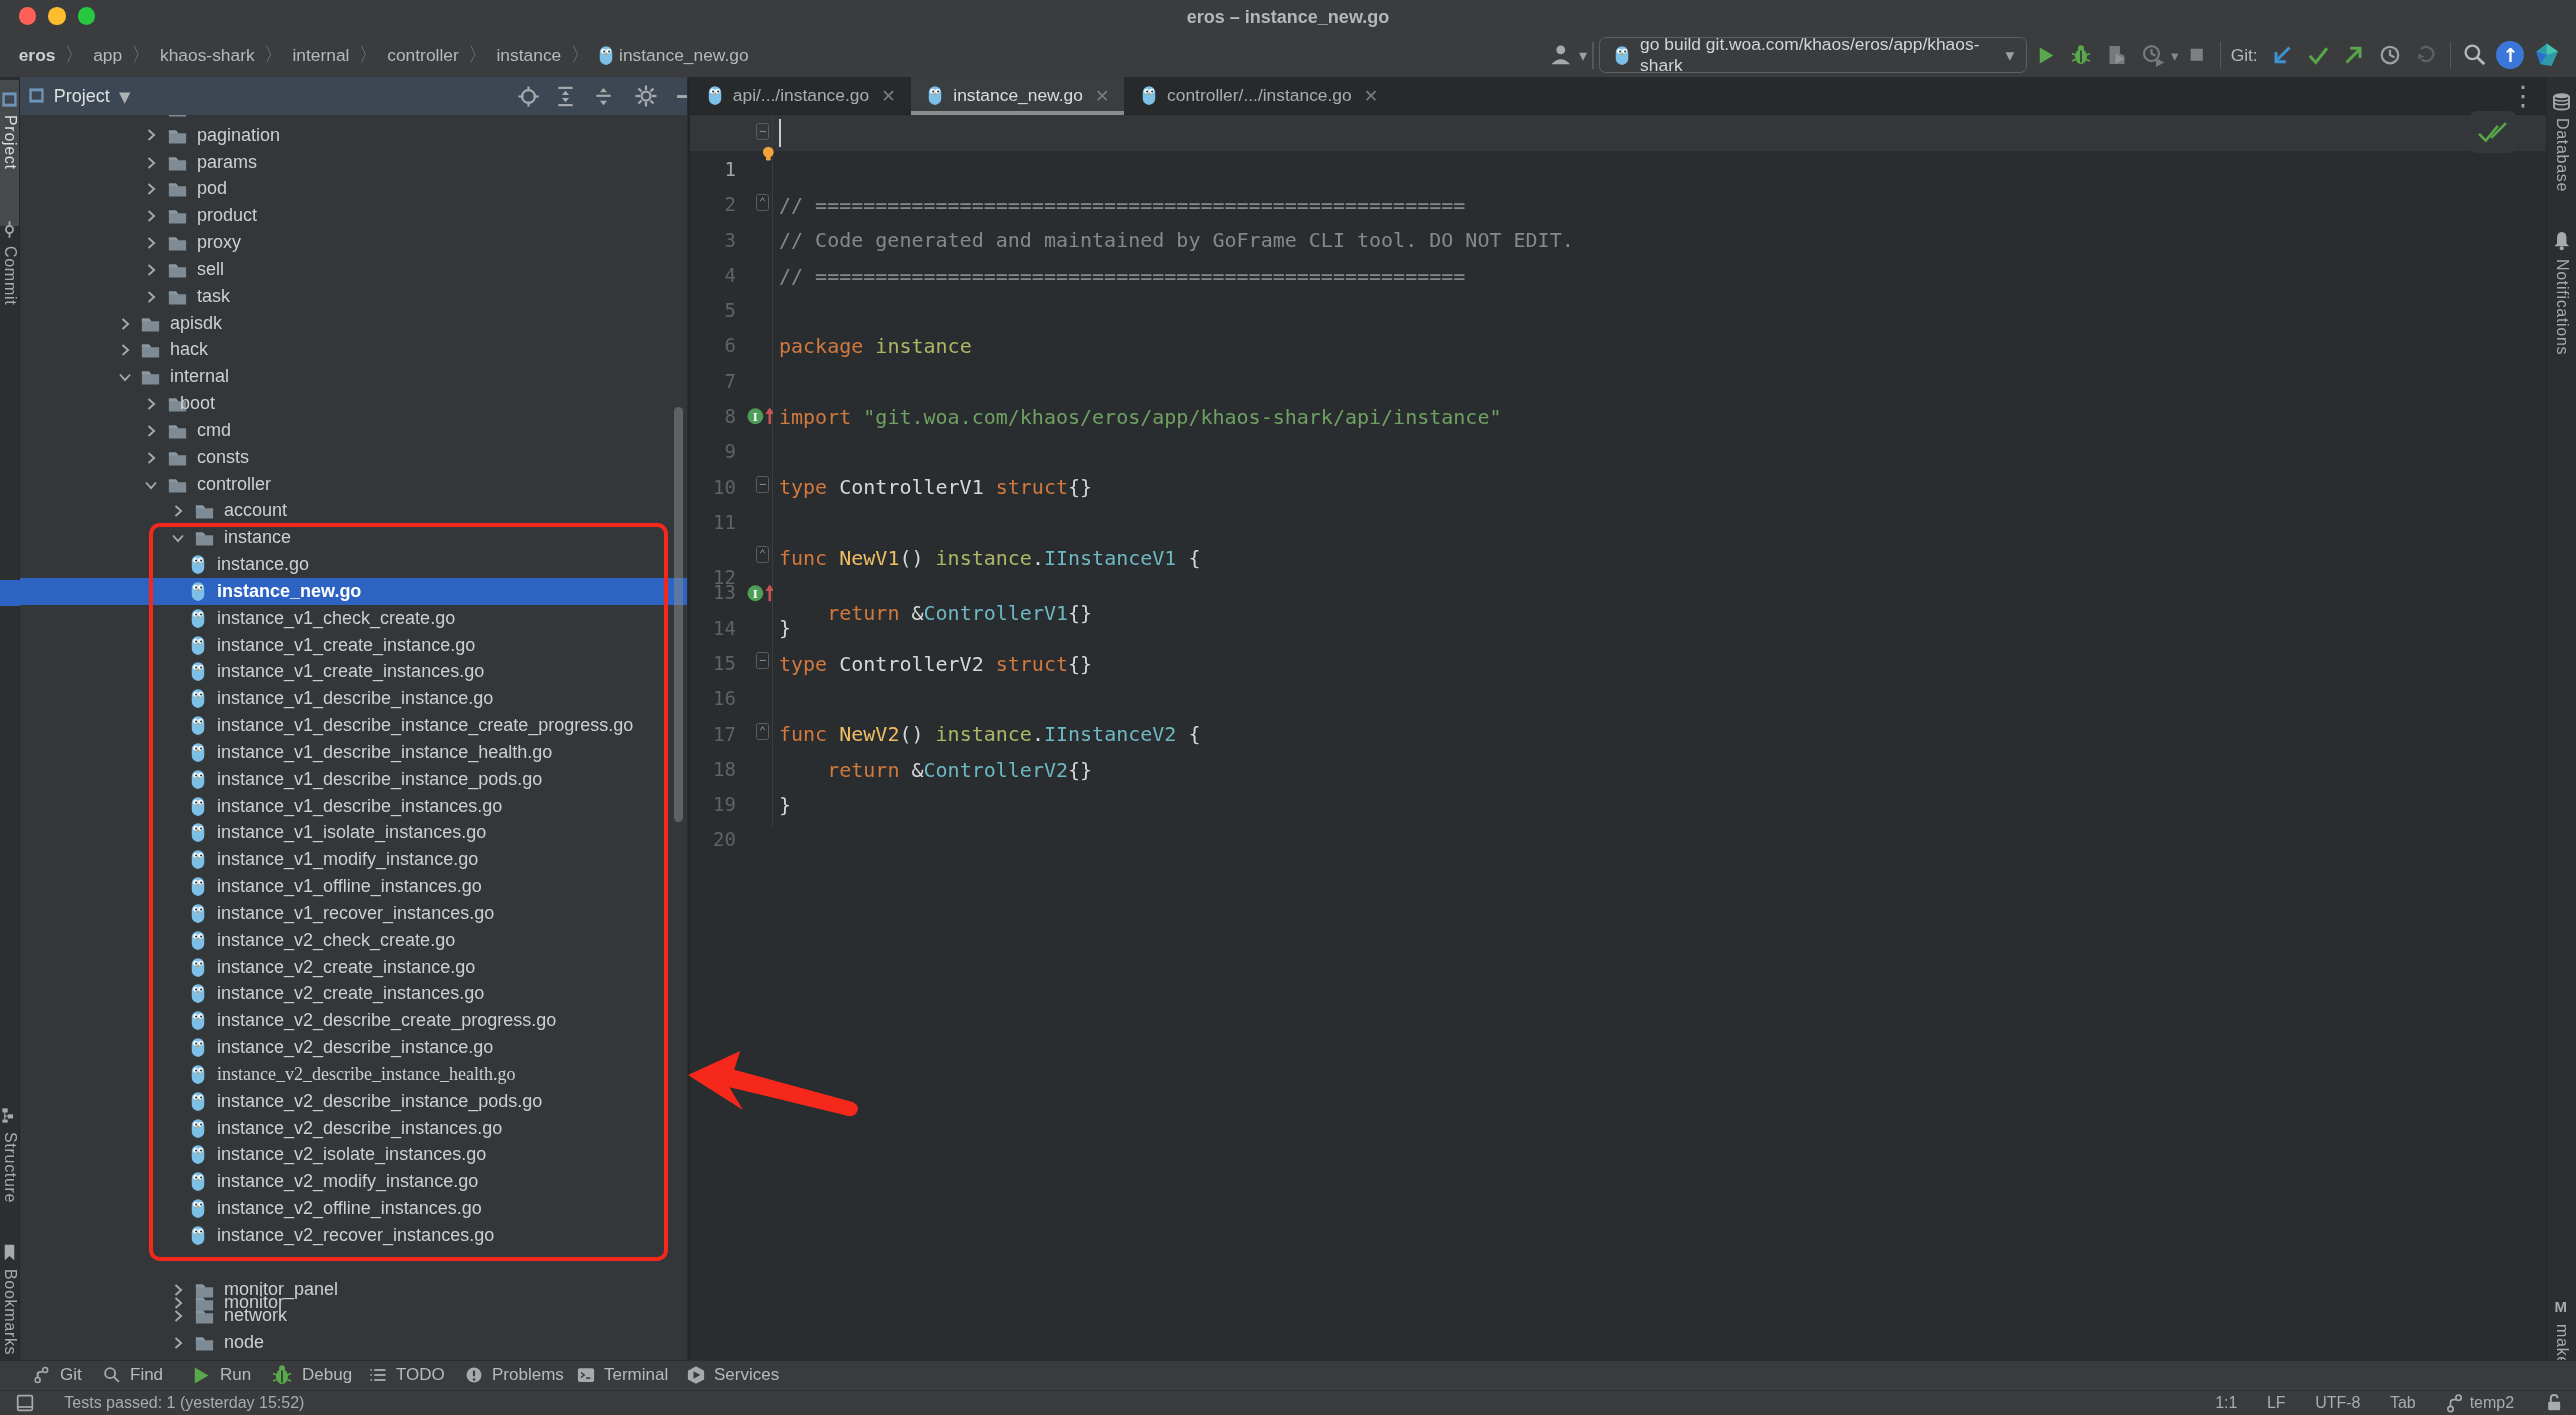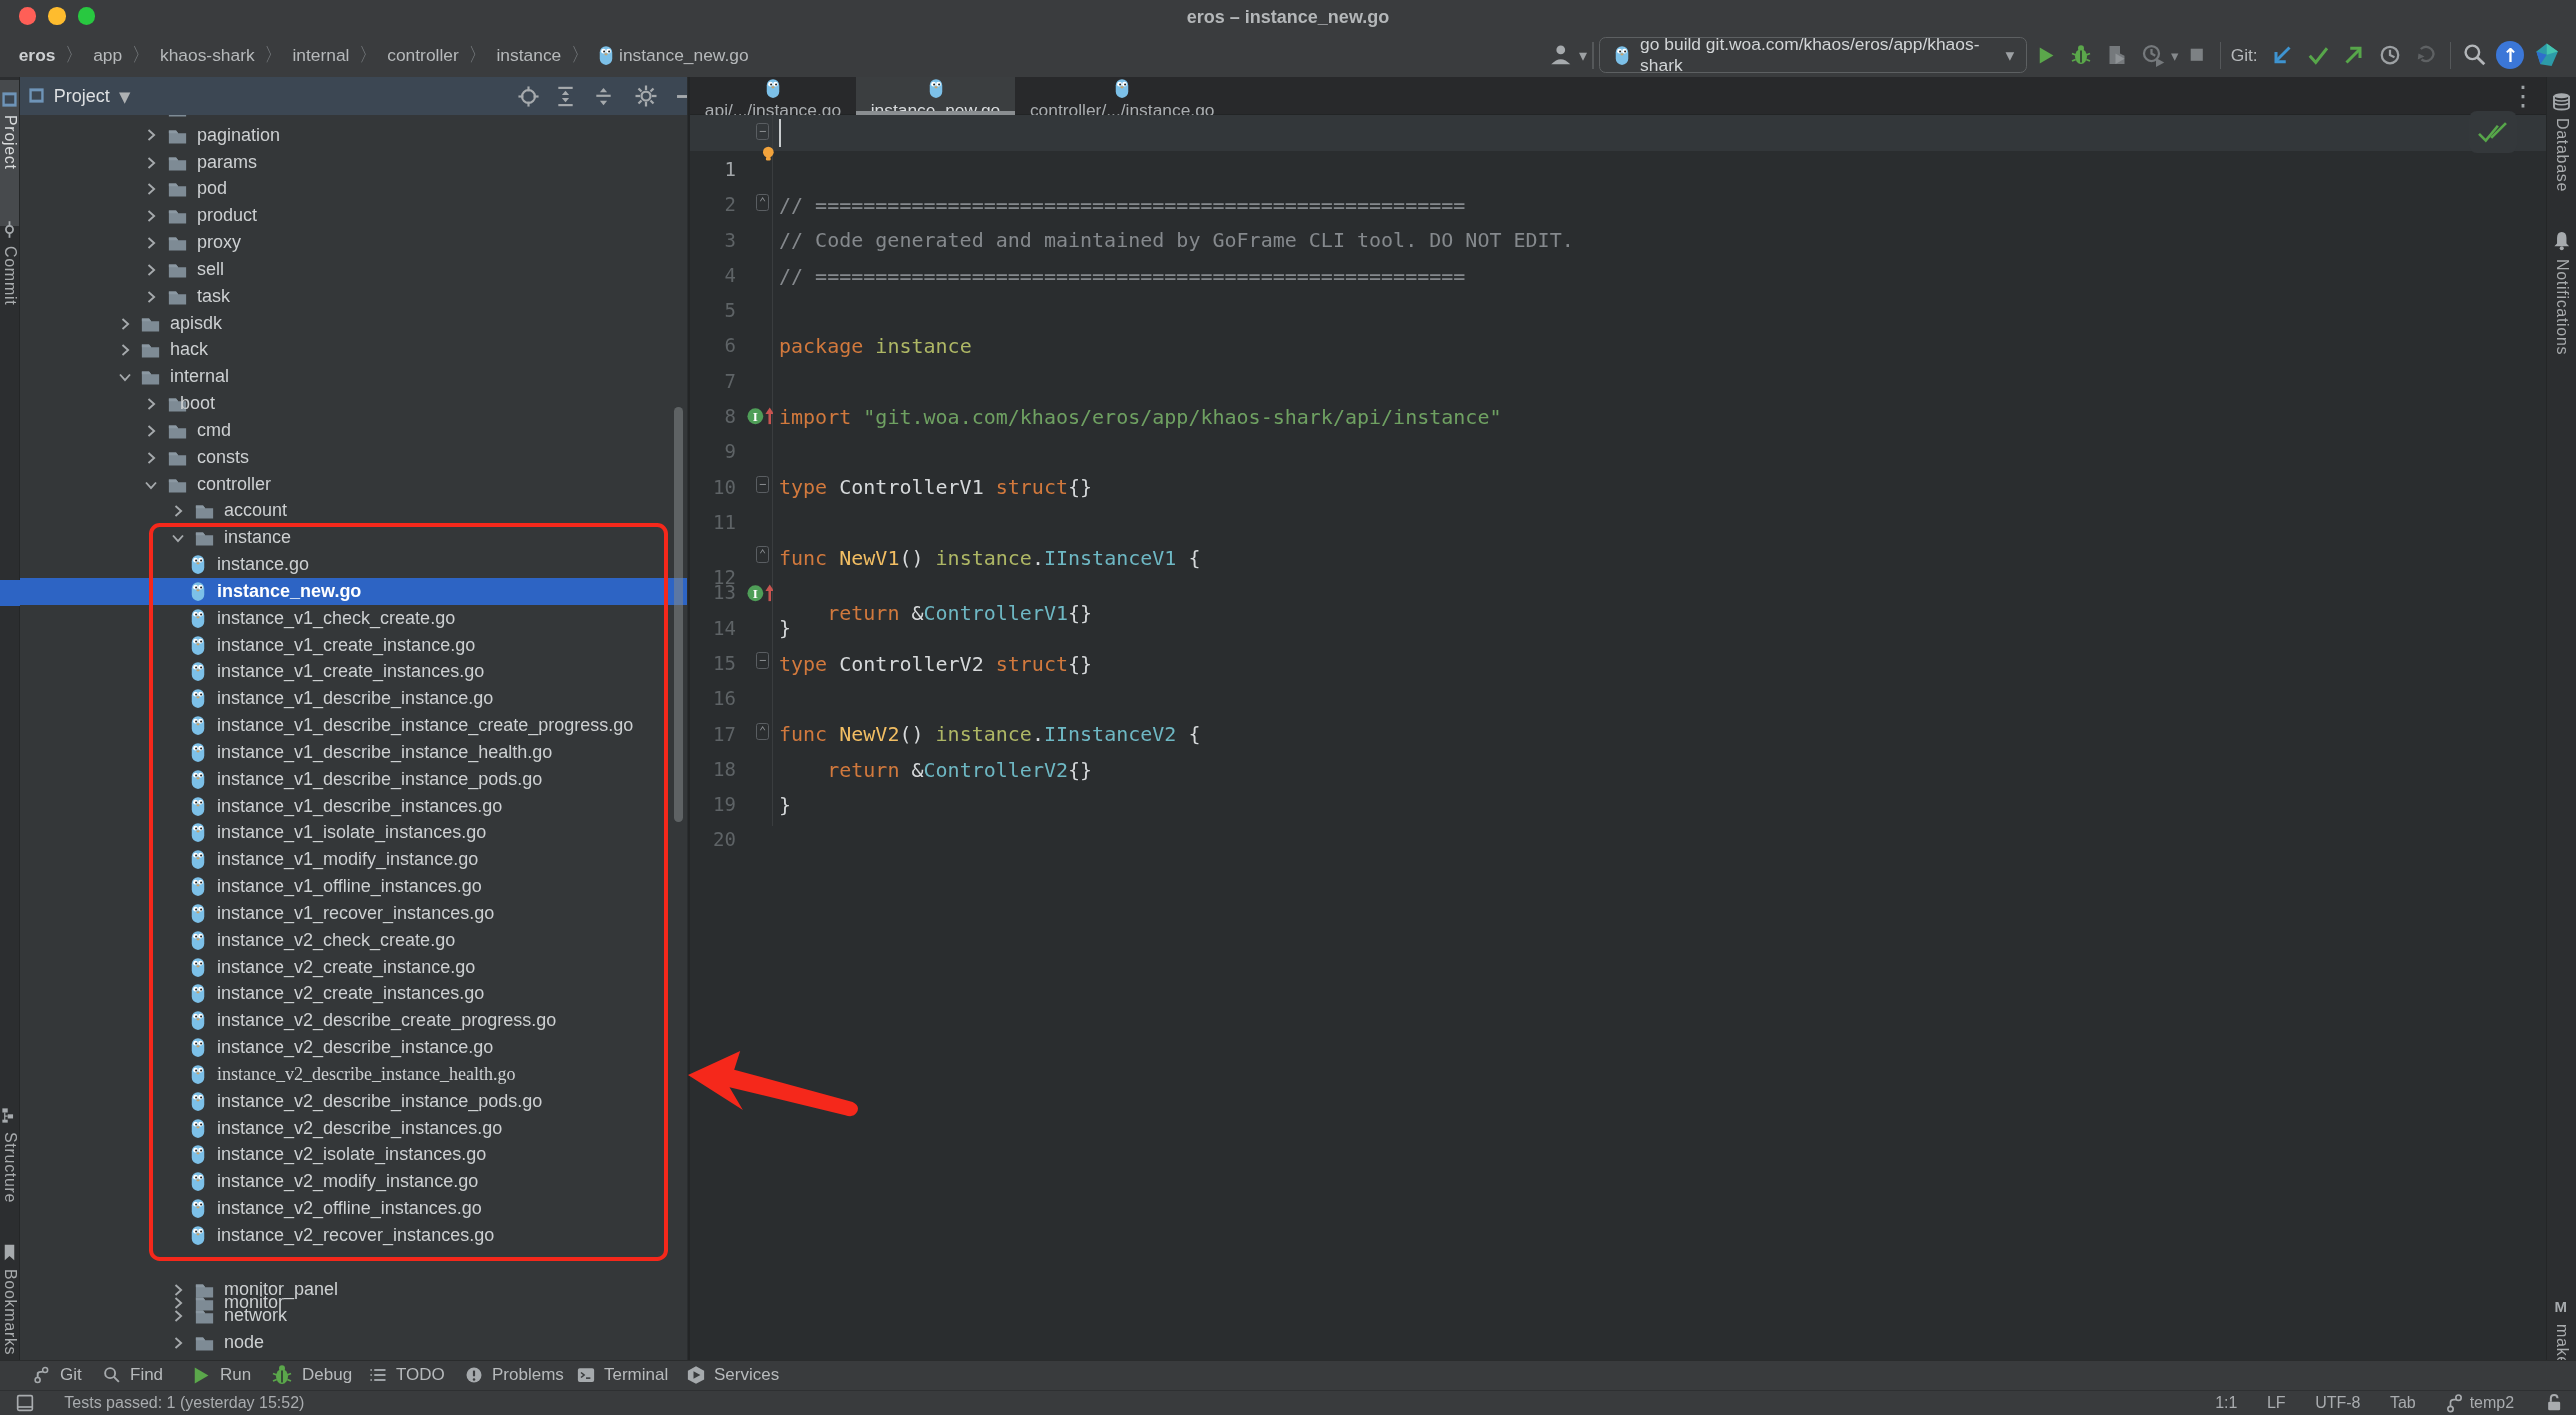--- a/index.html
+++ b/index.html
@@ -49,21 +49,21 @@
   .trow{position:absolute;left:0;width:100%;height:27px;display:flex;align-items:center;font-size:18px;color:#CDD0D2;white-space:nowrap;}
   .trow.sel{background:#2D64C4;color:#FFFFFF;font-weight:bold;}
   .tchev{position:absolute;width:23px;height:23px;display:flex;align-items:center;justify-content:center;}
   .tico{position:absolute;width:23px;height:23px;display:flex;align-items:center;justify-content:center;}
   .tlabel{position:absolute;}
   .pscroll{position:absolute;right:4px;top:330px;width:9.4px;height:415px;border-radius:4.7px;background:rgba(130,134,137,.55);}
   .pdivider{left:688px;top:77px;width:2.7px;height:1283px;background:#232526;}
 
   
   .tabbar{left:690px;top:77px;width:1856px;height:38px;background:#28292B;border-bottom:1.3px solid #222425;box-sizing:border-box;display:flex;}
-  .tab{position:relative;display:flex;align-items:center;gap:0;padding:0 14.8px;font-size:17.4px;color:#A9ADB0;flex-direction:column;}
+  .tab{position:relative;display:flex;align-items:center;gap:8px;padding:0 14.8px;font-size:17.4px;color:#A9ADB0;}
   .tab.active{background:#3B3E40;color:#DADDDF;}
   .tab.active::after{content:"";position:absolute;left:0;right:0;bottom:-1.3px;height:4px;background:#8A8E91;}
   .tabx{color:#7A7E81;font-size:17.4px;margin-left:4px;}
   .tabdots{position:absolute;right:9.4px;top:2.7px;color:#9DA2A5;font-size:27px;}
   .ebody{left:690px;top:115px;width:1856px;height:1245px;background:#2A2D2F;}
   .lineband{position:absolute;left:0;width:100%;height:36px;background:#33373A;}
   .gutline{position:absolute;left:82px;top:0;width:1.3px;height:711px;background:#3A3D3F;}
   .cline{position:absolute;left:0;width:100%;height:36px;line-height:36px;
          font-family:"DejaVu Sans Mono","Liberation Mono",monospace;font-size:20px;white-space:pre;}
   .cnum{position:absolute;left:0;width:46px;text-align:right;color:#5E6366;

